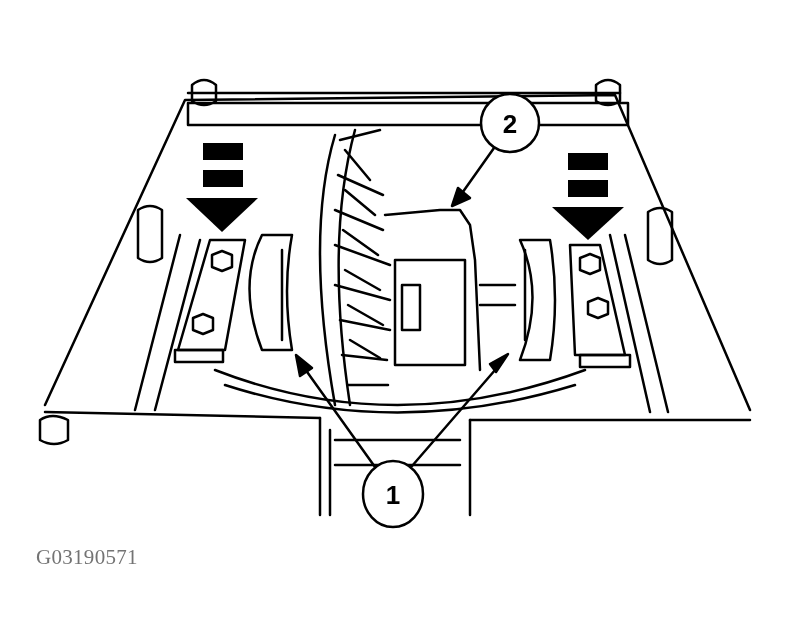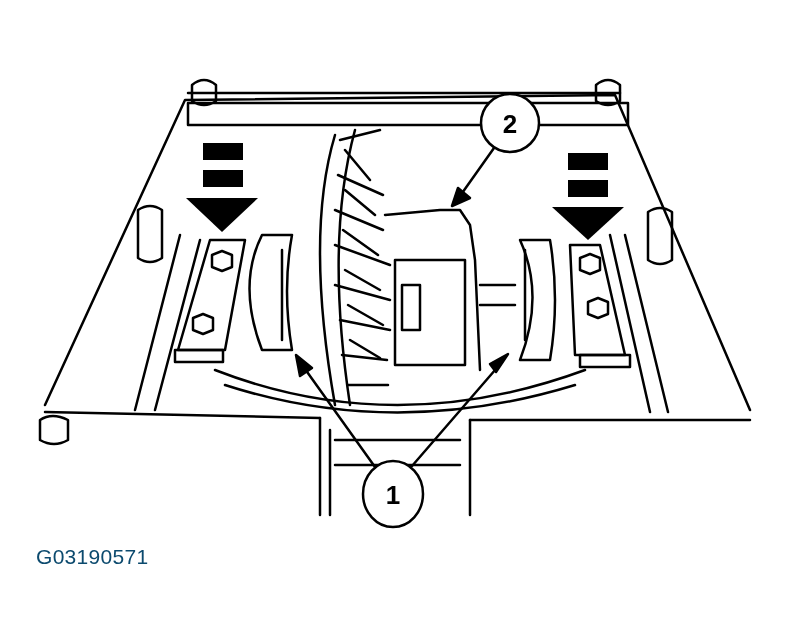--- a/index.html
+++ b/index.html
@@ -1,19 +1,19 @@
 <!DOCTYPE html>
 <html><head>
 <meta charset="utf-8">
 <style>
   html, body { margin:0; padding:0; background:#ffffff; }
   body { width:796px; height:644px; position:relative; overflow:hidden; font-family:"Liberation Sans", sans-serif; }
   #figure { position:absolute; left:0; top:0; width:796px; height:644px; }
   .callout-text { font-family:"Liberation Sans", sans-serif; font-weight:bold; font-size:26px; fill:#000; }
-  #figure-id { position:absolute; left:36px; top:545px; font-family:Liberation Sans, sans-serif; font-size:21px; color:#0c4a6e; letter-spacing:0.3px; }
+  #figure-id { position:absolute; left:36px; top:545px; font-family:Liberation Serif, serif; font-size:21px; color:#737373; letter-spacing:0.3px; }
 </style>
 </head>
 <body>
 
 <svg id="figure" viewBox="0 0 796 644" xmlns="http://www.w3.org/2000/svg" fill="none" stroke="#000" stroke-width="2.5" stroke-linejoin="round" stroke-linecap="round">
 
   <g>
     <polyline points="45,405 185,100 615,95 750,410"></polyline>
     <line x1="45" y1="412" x2="320" y2="418"></line>
     <line x1="470" y1="420" x2="750" y2="420"></line>

